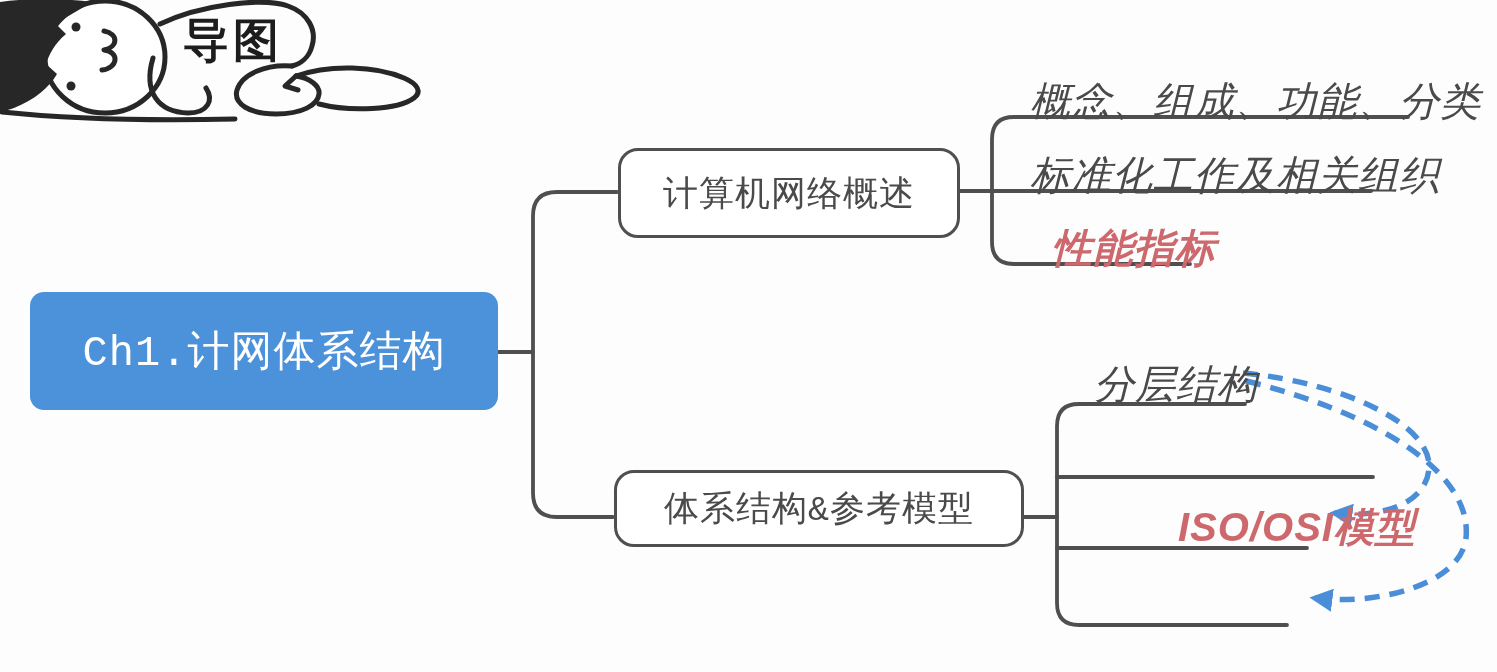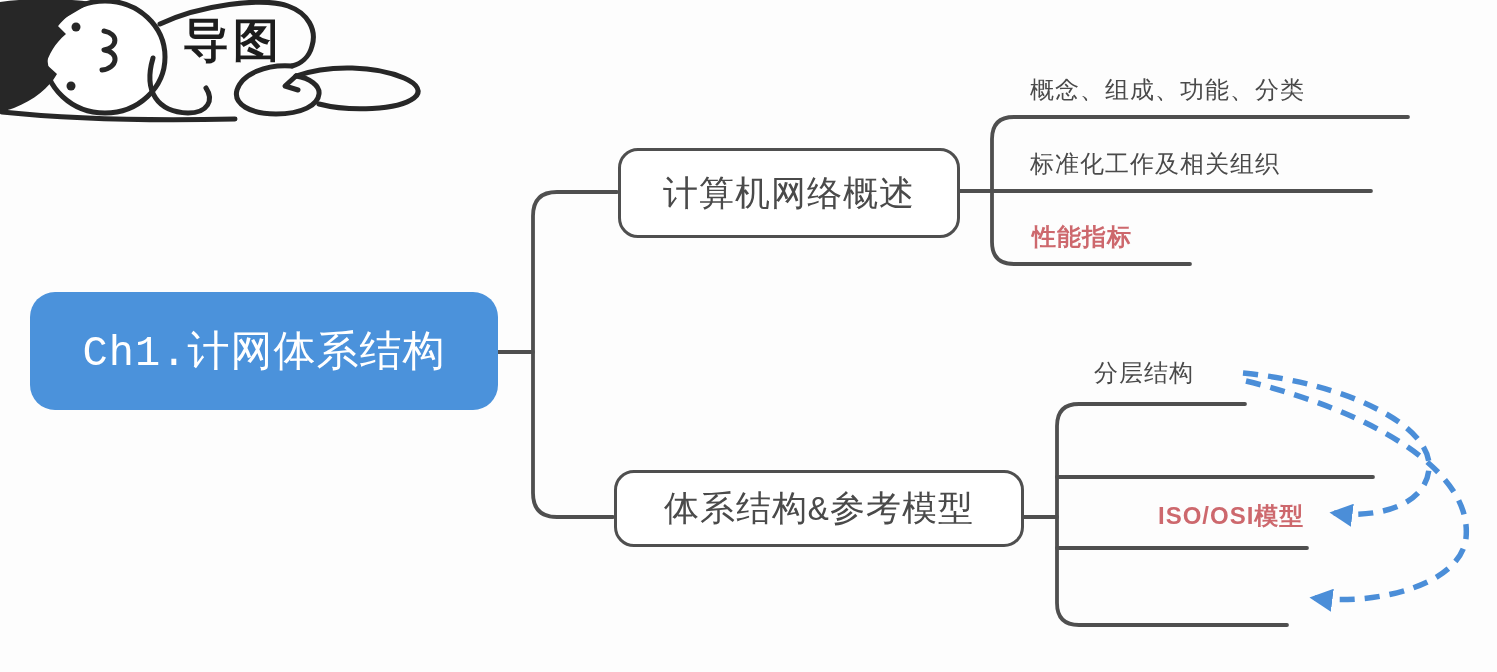--- a/index.html
+++ b/index.html
@@ -16,31 +16,31 @@
   .canvas{
     position:relative;width:1497px;height:672px;background:var(--bg);overflow:hidden;padding-left:28px;
   }
   .lines-layer{position:absolute;left:0;top:0;width:1497px;height:672px;}
   .tree-line{stroke:var(--line);stroke-width:3.8;fill:none;stroke-linecap:round;stroke-linejoin:round;}
   .arrow-line{stroke:var(--arrow);stroke-width:5.5;fill:none;stroke-dasharray:15 10;stroke-linecap:butt;}
   .arrowhead{fill:var(--arrow);}
   .node{position:absolute;display:flex;align-items:center;justify-content:center;white-space:nowrap;font-family:Liberation Mono, monospace;}
   .root-node{
     left:30px;top:292px;width:468px;height:118px;
-    background:var(--root-fill);border-radius:25px;
+    background:var(--root-fill);border-radius:14px;
     color:#ffffff;font-size:42px;font-weight:500;letter-spacing:1px;
   }
   .branch-node{
     background:#fff;border:3.5px solid var(--line);border-radius:20px;
     color:var(--text);font-size:35px;letter-spacing:1px;
   }
   .branch-1{left:618px;top:148px;width:342px;height:90px;}
   .branch-2{left:614px;top:470px;width:410px;height:77px;}
-  .leaf{position:absolute;font-size:24px;color:var(--text);white-space:nowrap;letter-spacing:1px;}
-  .leaf.highlight{color:var(--highlight);font-weight:700;}
+  .leaf{position:absolute;font-size:40px;color:var(--text);white-space:nowrap;letter-spacing:1px;font-style:italic;}
+  .leaf.highlight{color:var(--highlight);font-weight:700;margin-left:20px;}
   .mascot{position:absolute;left:0;top:0;width:430px;height:135px;}
   .mascot-ink{stroke:var(--ink);stroke-width:5;fill:none;stroke-linecap:round;stroke-linejoin:round;}
   .mascot-fill{fill:var(--ink);stroke:none;}
   .mascot-label{
     position:absolute;left:183px;top:10px;font-size:46px;font-weight:700;
     color:#1d1d1d;letter-spacing:4px;white-space:nowrap;
   }
 </style>
 </head>
 <body>

